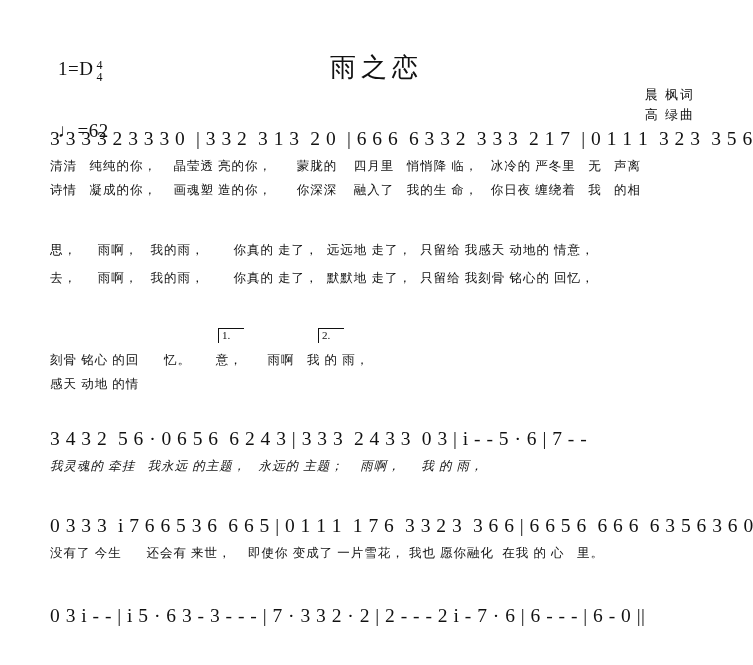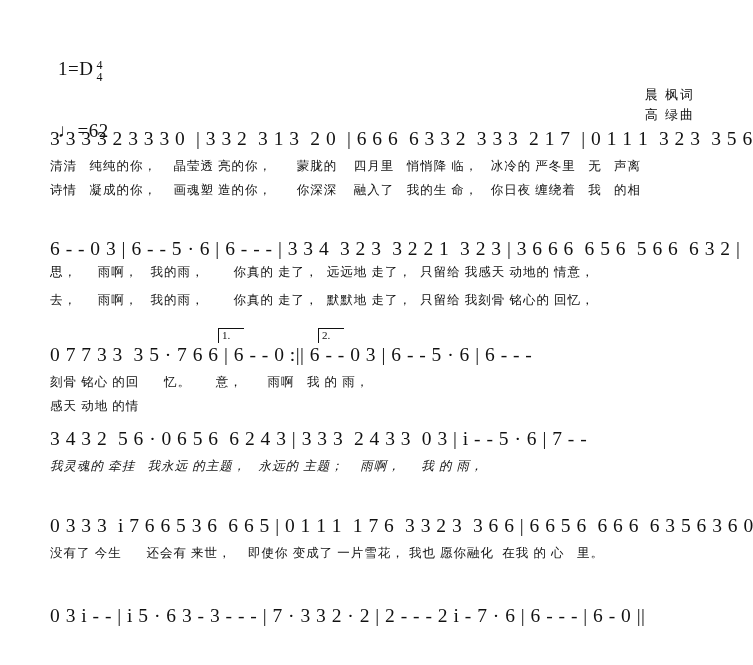--- a/index.html
+++ b/index.html
@@ -95,44 +95,43 @@
   <div class="key-sig">
     <span>1=D</span>
     <span class="frac">
       <span class="num">4</span>
       <span class="den">4</span>
     </span>
   </div>
 
   <div class="tempo">♩=62</div>
 
+  <div class="title">雨之恋</div>
 
   <div class="credits">
     <div>晨 枫词</div>
     <div>高 绿曲</div>
   </div>
 
   <div class="system" style="top:128px;">
     <div class="notes-raw">3 3 3 3 2 3 3 3 0  | 3 3 2  3 1 3  2 0  | 6 6 6  6 3 3 2  3 3 3  2 1 7  | 0 1 1 1  3 2 3  3 5 6 1 7 |</div>
     <div class="lyr" style="margin-top:8px;">清清   纯纯的你，    晶莹透 亮的你，      蒙胧的    四月里   悄悄降 临，   冰冷的 严冬里   无   声离</div>
     <div class="lyr" style="margin-top:4px;">诗情   凝成的你，    画魂塑 造的你，      你深深    融入了   我的生 命，   你日夜 缠绕着   我   的相</div>
   </div>
 
   <div class="system" style="top:238px;">
-    <div class="notes-raw">6 - - 0 3 | 6 - - 5 · 6 | 6 - - - | 3 3 4  3 2 3  3 2 2 1  3 2 3 | 3 6 6 6  6 5 6  5 6 6  6 3 2 |</div>
     <div class="lyr" style="margin-top:4px;">思，     雨啊，   我的雨，       你真的 走了，  远远地 走了，  只留给 我感天 动地的 情意，</div>
     <div class="lyr" style="margin-top:8px;">去，     雨啊，   我的雨，       你真的 走了，  默默地 走了，  只留给 我刻骨 铭心的 回忆，</div>
   </div>
 
   <div class="system" style="top:330px;">
     <div style="position:relative;height:14px;">
       <span style="position:absolute;left:168px;top:-2px;font-size:11px;border-left:1px solid #111;border-top:1px solid #111;padding:0 14px 2px 3px;">1.</span>
       <span style="position:absolute;left:268px;top:-2px;font-size:11px;border-left:1px solid #111;border-top:1px solid #111;padding:0 14px 2px 3px;">2.</span>
     </div>
-    <div class="notes-raw">0 7 7 3 3  3 5 · 7 6 6 | 6 - - 0 :|| 6 - - 0 3 | 6 - - 5 · 6 | 6 - - -</div>
     <div class="lyr" style="margin-top:8px;">刻骨 铭心 的回      忆。      意，      雨啊   我 的 雨，</div>
     <div class="lyr" style="margin-top:4px;">感天 动地 的情</div>
   </div>
 
   <div class="system" style="top:428px;">
     <div class="notes-raw">3 4 3 2  5 6 · 0 6 5 6  6 2 4 3 | 3 3 3  2 4 3 3  0 3 | i - - 5 · 6 | 7 - -</div>
     <div class="lyr" style="margin-top:8px;font-style:italic;">我灵魂的 牵挂   我永远 的主题，   永远的 主题；    雨啊，     我 的 雨，</div>
   </div>
 
   <div class="system" style="top:515px;">

